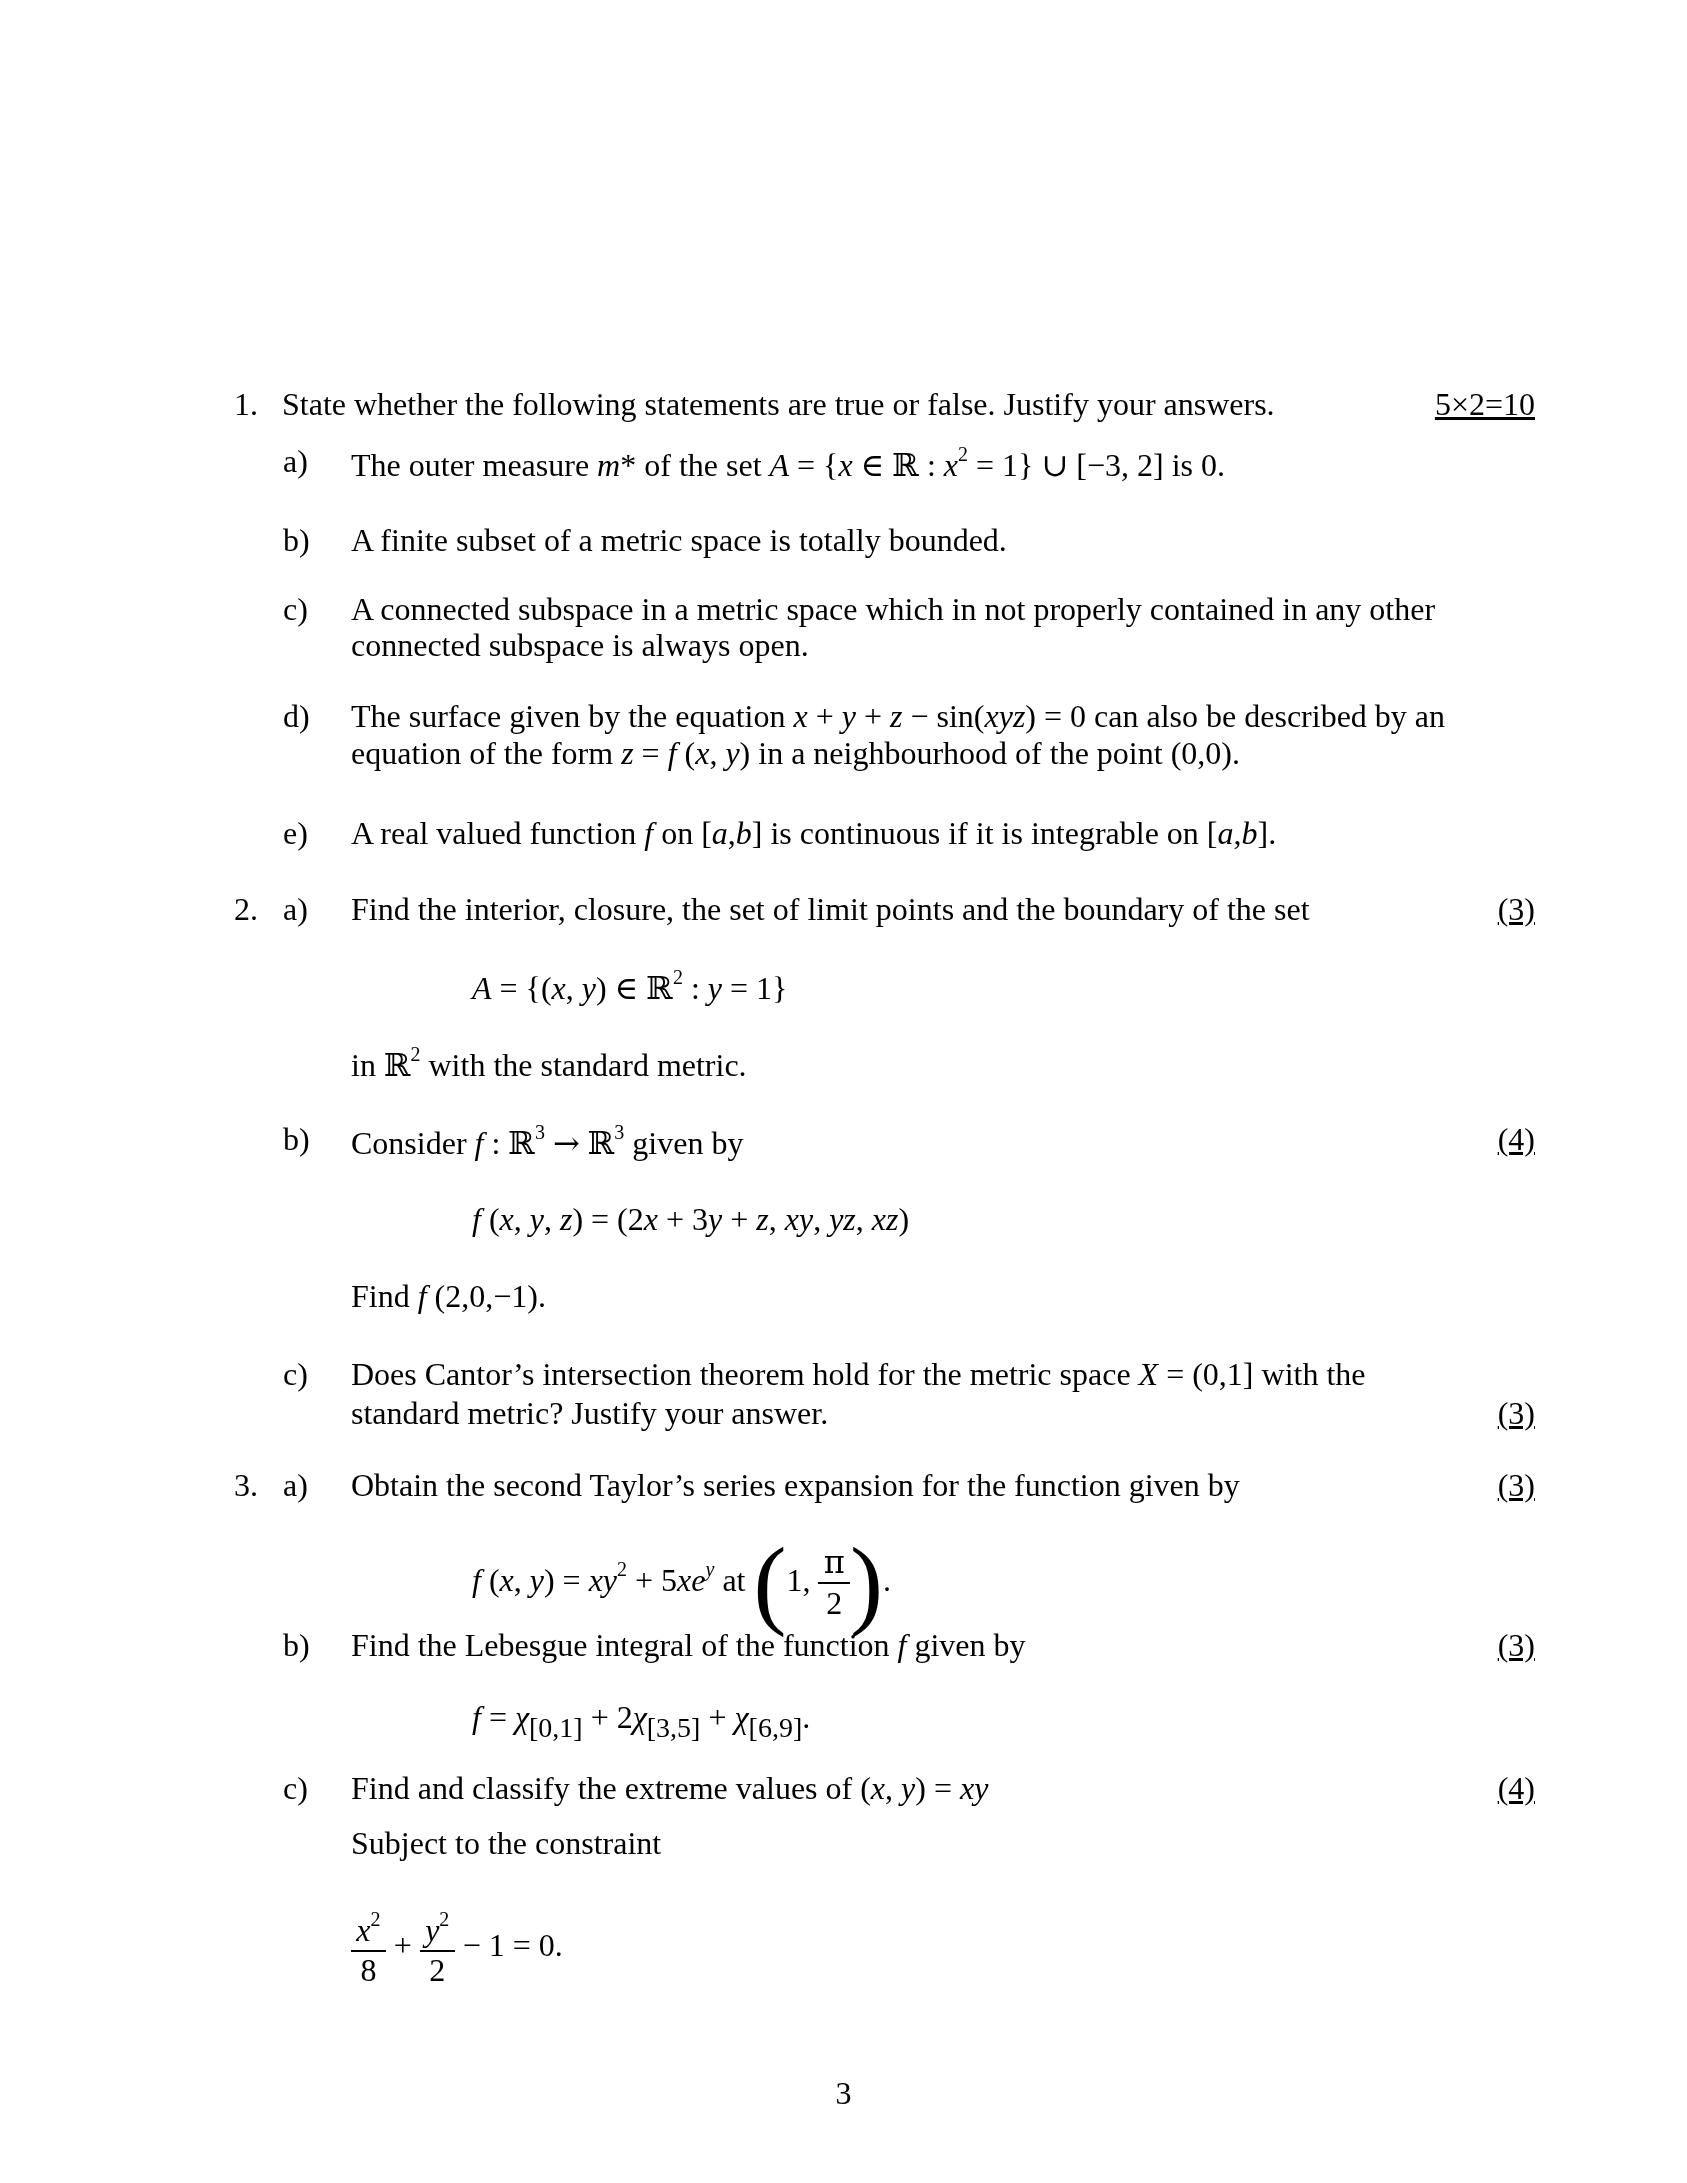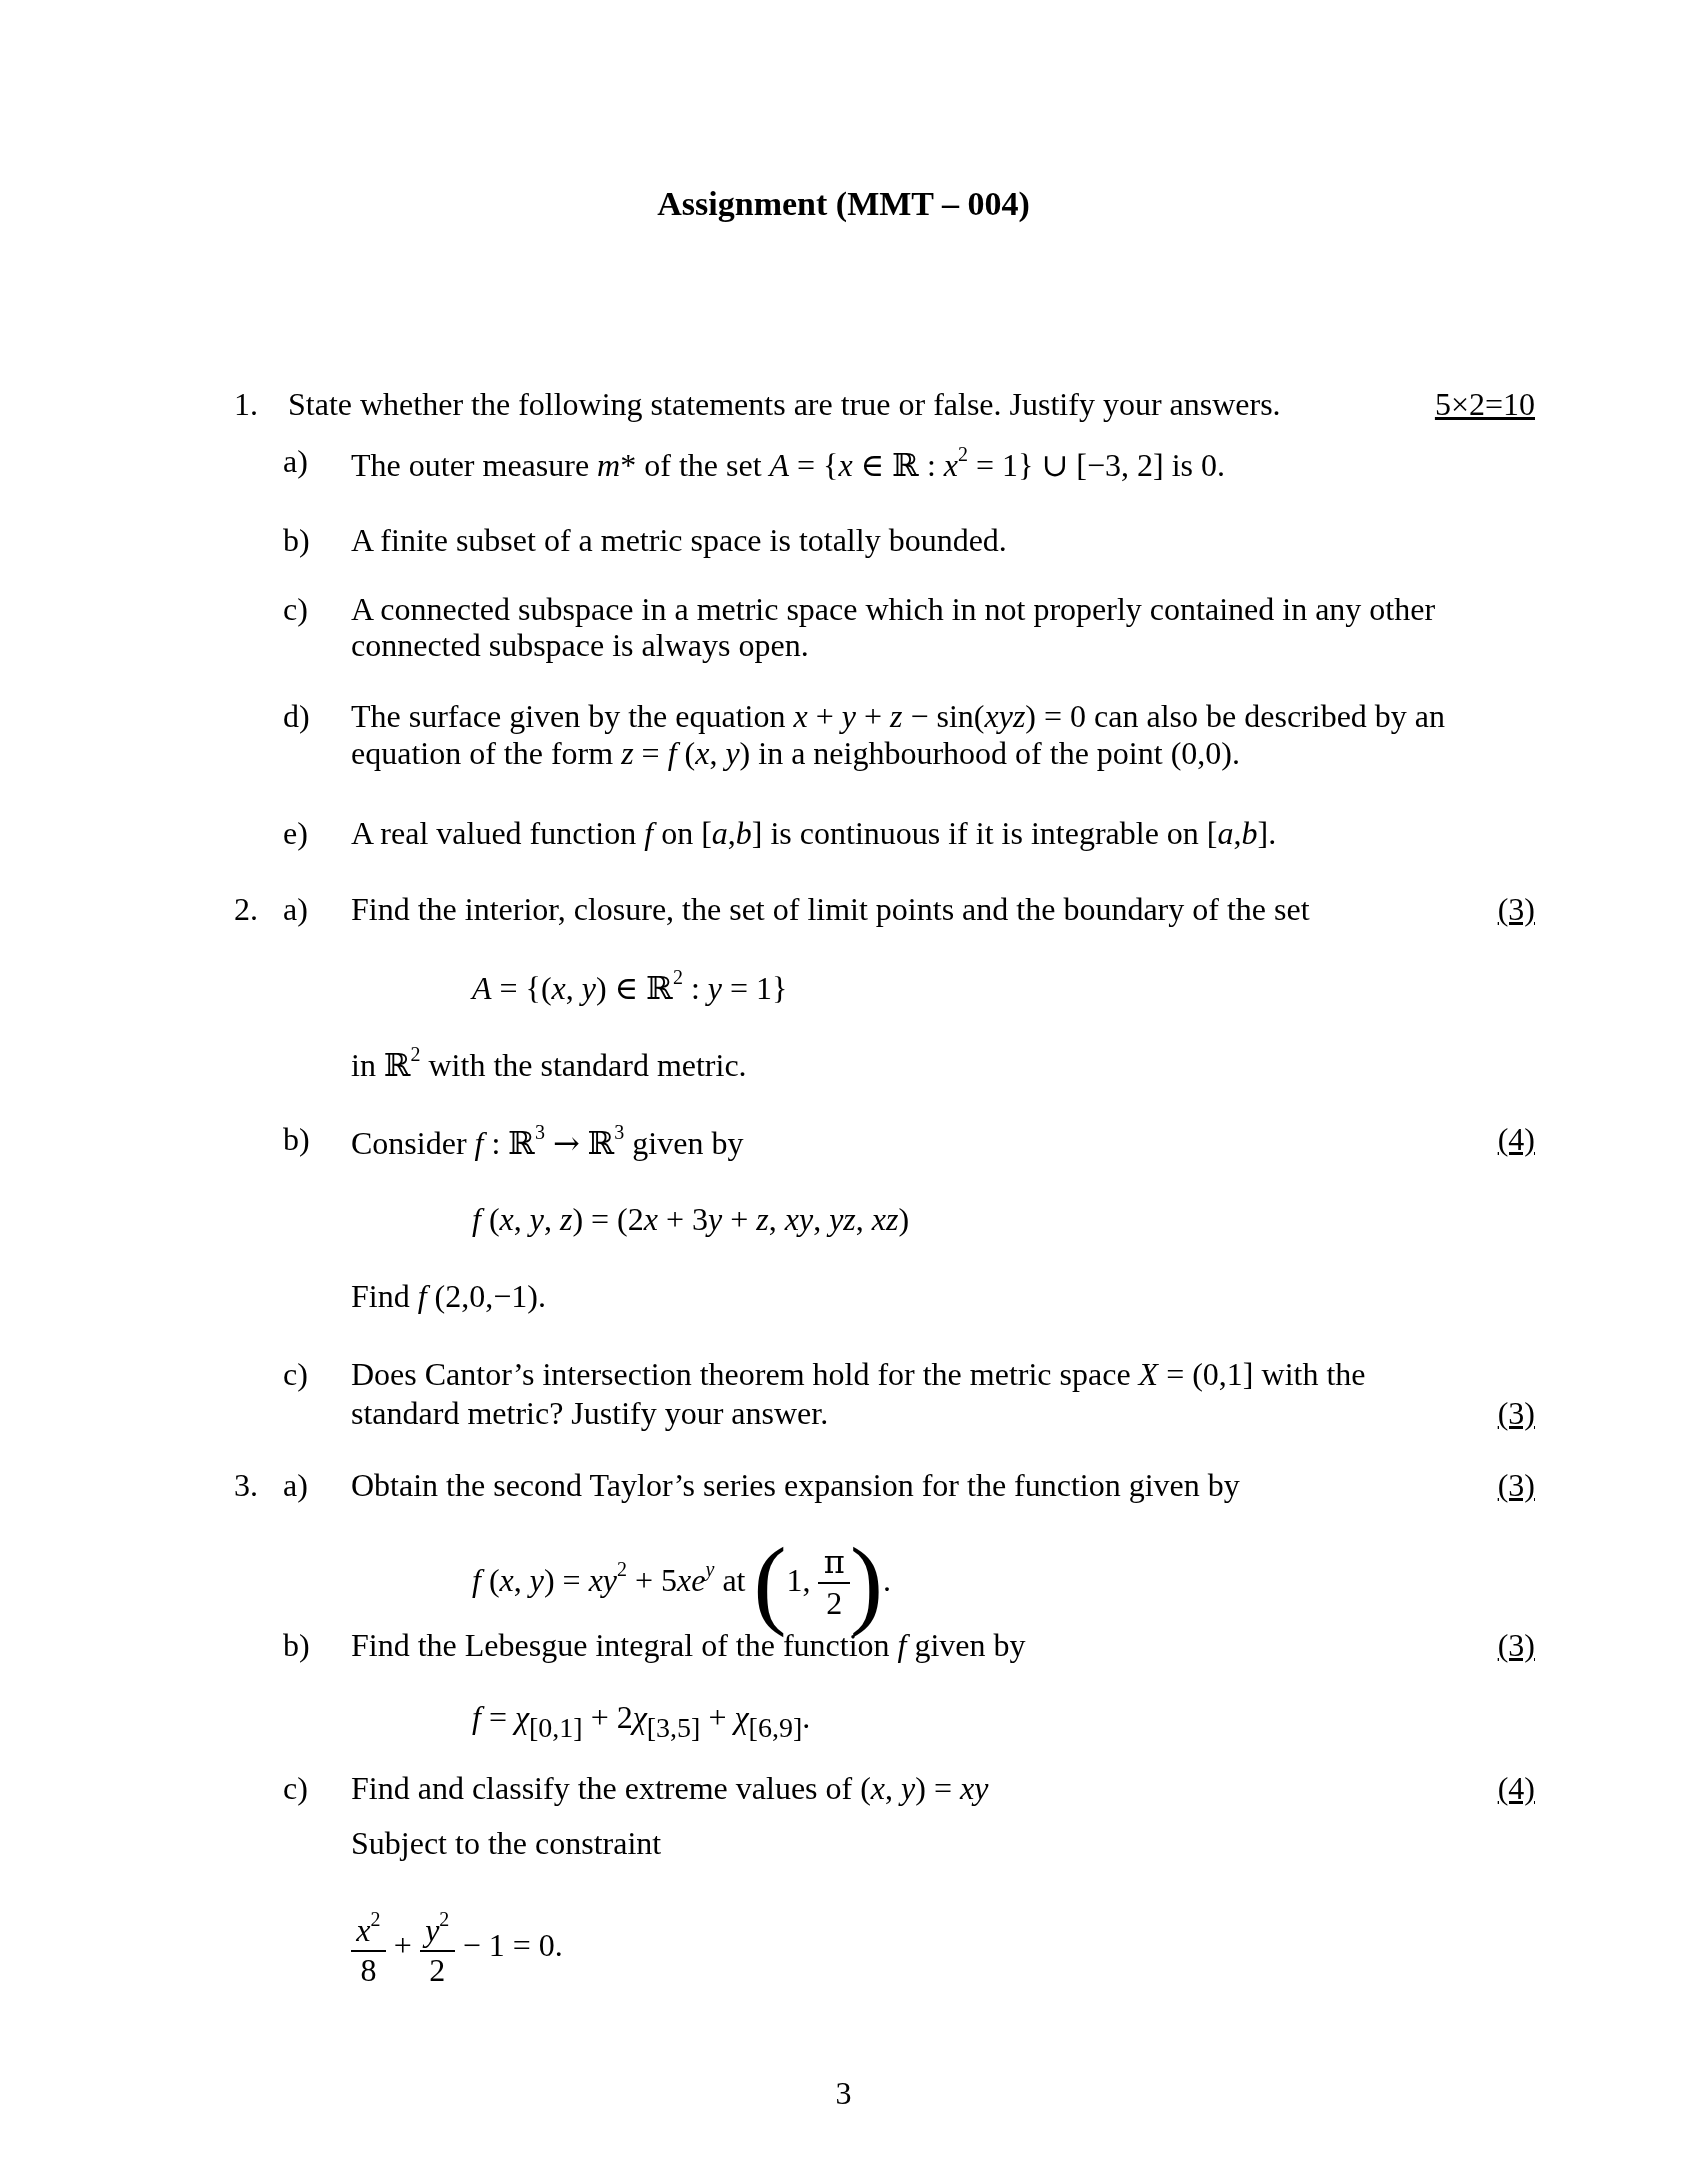--- a/index.html
+++ b/index.html
@@ -6,40 +6,39 @@
   .page{position:relative;width:1687px;height:2183px;background:#ffffff;color:#000;
         font-family:"Liberation Serif","DejaVu Serif",serif;overflow:hidden;}
   .title{position:absolute;top:185px;left:0;width:1687px;text-align:center;
          font-weight:bold;font-size:34px;}
   .hdr{position:absolute;top:251px;right:232px;text-align:right;font-weight:bold;
        font-size:32px;line-height:36px;}
   .line{position:absolute;left:0;width:1687px;font-size:32px;white-space:nowrap;}
   .n  {position:absolute;left:234px;}
   .l  {position:absolute;left:283px;}
   .t  {position:absolute;left:351px;}
-  .t2 {position:absolute;left:288px;text-align:center;}
+  .t2 {position:absolute;left:282px;text-align:center;}
   .te {position:absolute;left:472px;}
   .mk {position:absolute;right:152px;text-decoration:underline;}
   .i{font-style:italic;}
   .sym{font-family:"DejaVu Serif","DejaVu Sans",serif;}
   .sup{font-size:20px;vertical-align:14.6px;}
   .isup{font-size:20px;vertical-align:14.6px;font-style:italic;}
   .sub{font-size:28px;vertical-align:-9.3px;}
   .bigp{font-size:99px;line-height:0;vertical-align:middle;}
   .frac{display:inline-block;vertical-align:middle;text-align:center;line-height:1.05;}
   .frac .fnum{display:block;border-bottom:2px solid #000;padding:0 5.3px 2.6px;}
   .frac .fden{display:block;padding-top:2.6px;}
   .pageno{position:absolute;top:2075px;left:0;width:1687px;text-align:center;font-size:32px;}
 </style>
 </head>
 <body>
 
 <div class="page">
 
-  <div class="title">Assignment (MMT – 004)</div>
 
   <div class="hdr">
   </div>
 
   <div class="line" style="top:386px">
     <span class="n">1.</span>
     <span class="t2">State whether the following statements are true or false. Justify your answers.</span>
     <span class="mk">5×2=10</span>
   </div>
 

